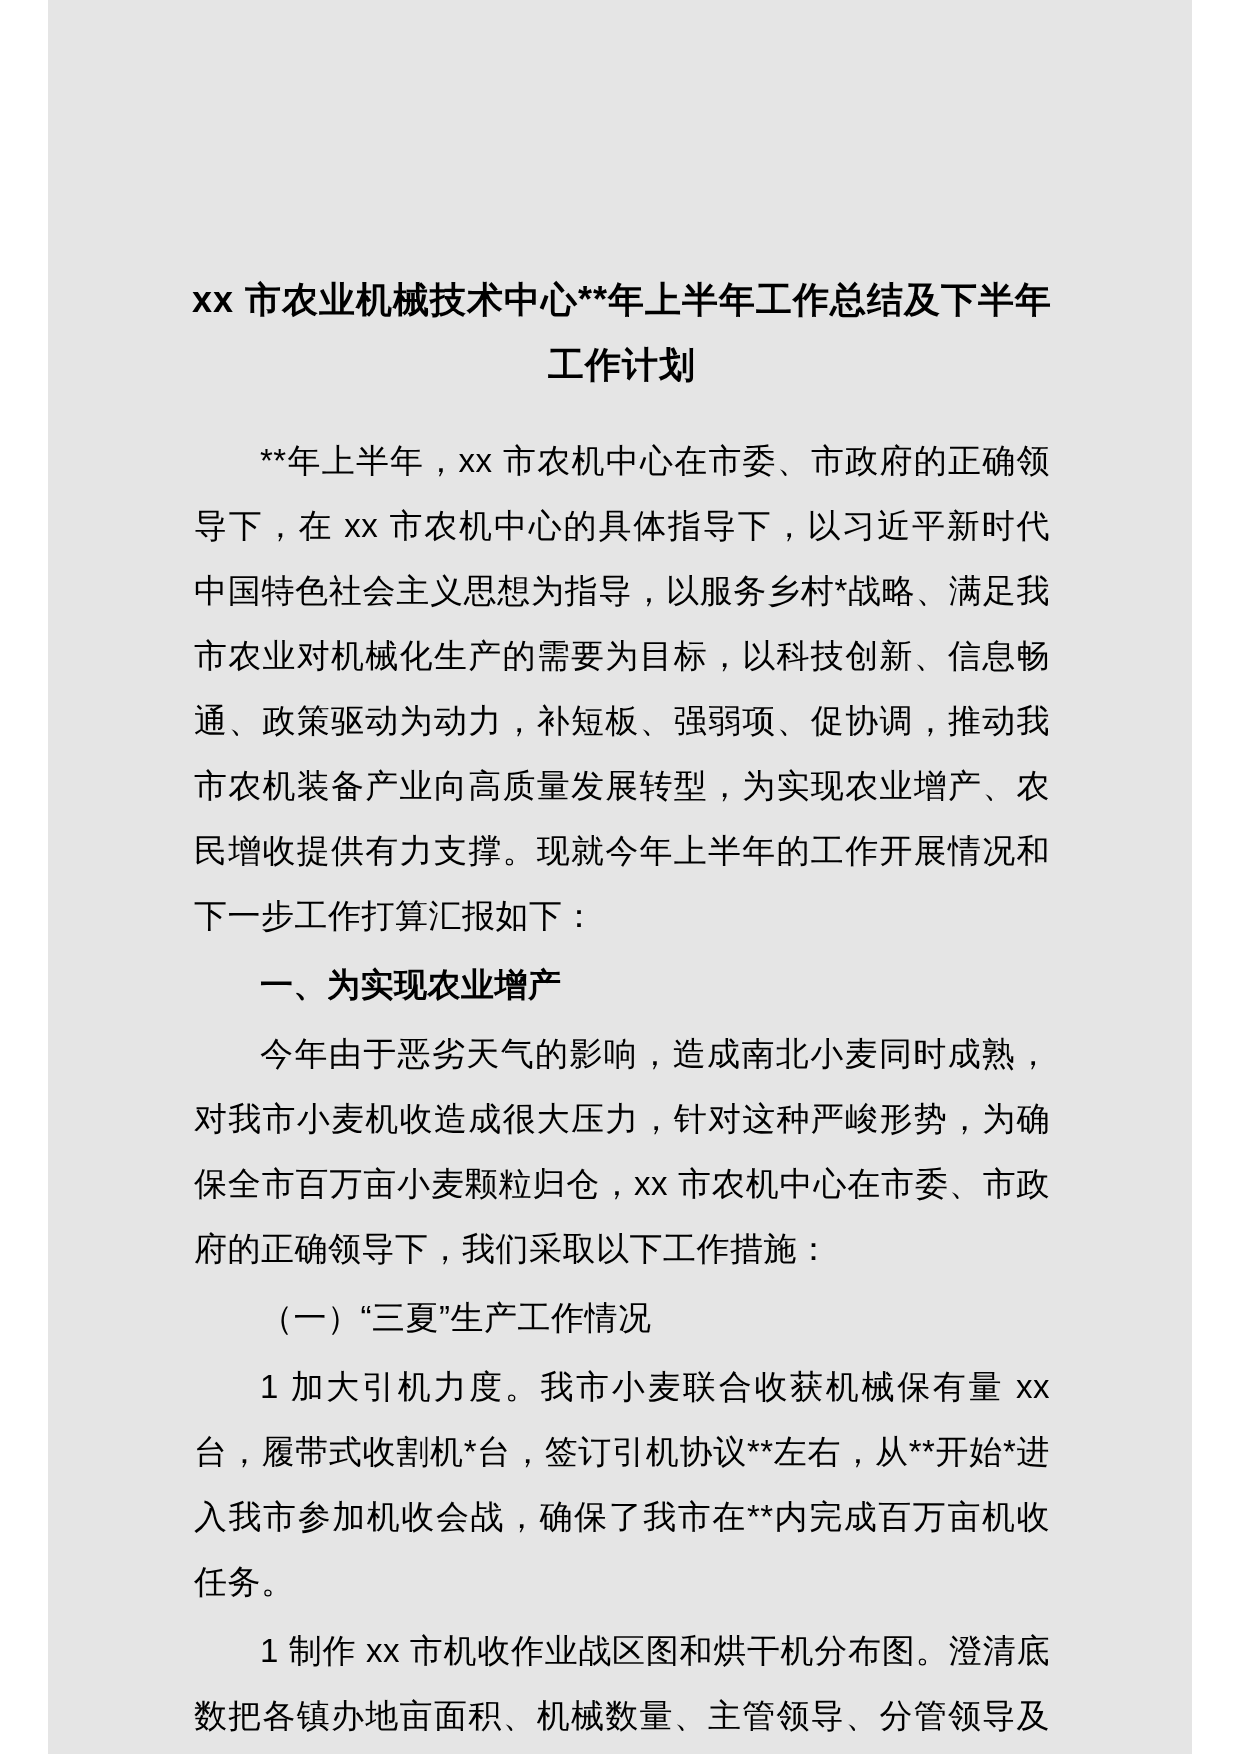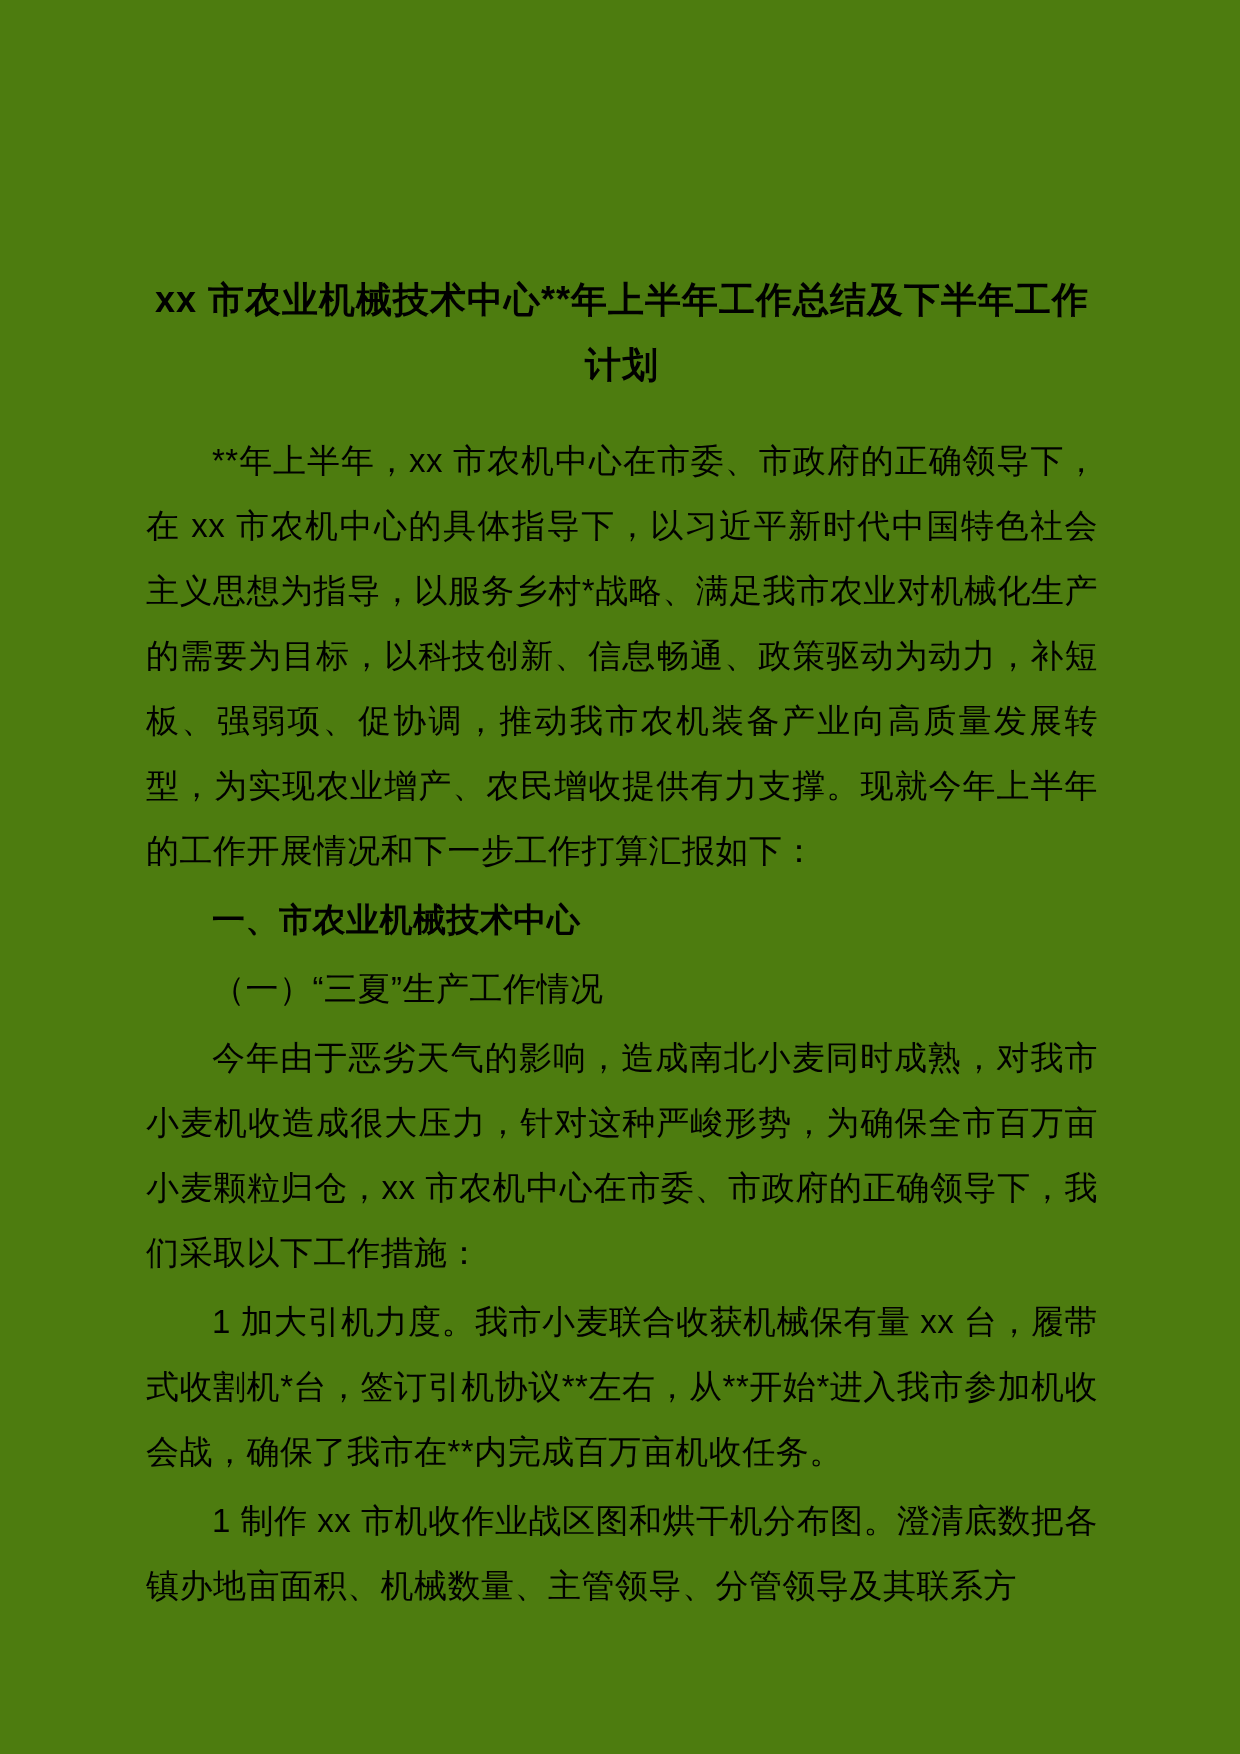--- a/index.html
+++ b/index.html
@@ -2,24 +2,24 @@
 <html><head>
 <meta charset="utf-8">
 <style>
   html, body {
     margin: 0;
     padding: 0;
     background: #ffffff;
   }
   .page {
     position: relative;
-    width: 1240px;
+    width: 1144px;
     height: 1754px;
     margin: 0 auto;
-    background: #4d7c0f;
+    background: #e5e5e5;
     color: #000000;
     box-sizing: border-box;
     padding: 267px 138px 0 142px;
     font-family: "Liberation Sans", "DejaVu Sans", sans-serif;
     overflow: hidden;
   }
   .doc-title {
     font-size: 36px;
     font-weight: 700;
     text-align: center;
@@ -43,19 +43,19 @@
     font-weight: 400;
   }
 </style>
 </head>
 <body>
 
 <main class="page">
   <h1 class="doc-title">xx 市农业机械技术中心**年上半年工作总结及下半年工作计划</h1>
   <section class="doc-body">
       <p class="para body">**年上半年，xx 市农机中心在市委、市政府的正确领导下，在 xx 市农机中心的具体指导下，以习近平新时代中国特色社会主义思想为指导，以服务乡村*战略、满足我市农业对机械化生产的需要为目标，以科技创新、信息畅通、政策驱动为动力，补短板、强弱项、促协调，推动我市农机装备产业向高质量发展转型，为实现农业增产、农民增收提供有力支撑。现就今年上半年的工作开展情况和下一步工作打算汇报如下：</p>
-      <p class="para heading1">一、市农业机械技术中心</p>
+      <p class="para heading1">一、为实现农业增产</p>
+      <p class="para body">今年由于恶劣天气的影响，造成南北小麦同时成熟，对我市小麦机收造成很大压力，针对这种严峻形势，为确保全市百万亩小麦颗粒归仓，xx 市农机中心在市委、市政府的正确领导下，我们采取以下工作措施：</p>
       <p class="para heading2">（一）“三夏”生产工作情况</p>
-      <p class="para body">今年由于恶劣天气的影响，造成南北小麦同时成熟，对我市小麦机收造成很大压力，针对这种严峻形势，为确保全市百万亩小麦颗粒归仓，xx 市农机中心在市委、市政府的正确领导下，我们采取以下工作措施：</p>
       <p class="para body"><b class="lead">1 加大引机力度。</b>我市小麦联合收获机械保有量 xx 台，履带式收割机*台，签订引机协议**左右，从**开始*进入我市参加机收会战，确保了我市在**内完成百万亩机收任务。</p>
       <p class="para body"><b class="lead">1 制作 xx 市机收作业战区图和烘干机分布图。</b>澄清底数把各镇办地亩面积、机械数量、主管领导、分管领导及其联系方</p>
     </section>
 </main>
 
 </body></html>

